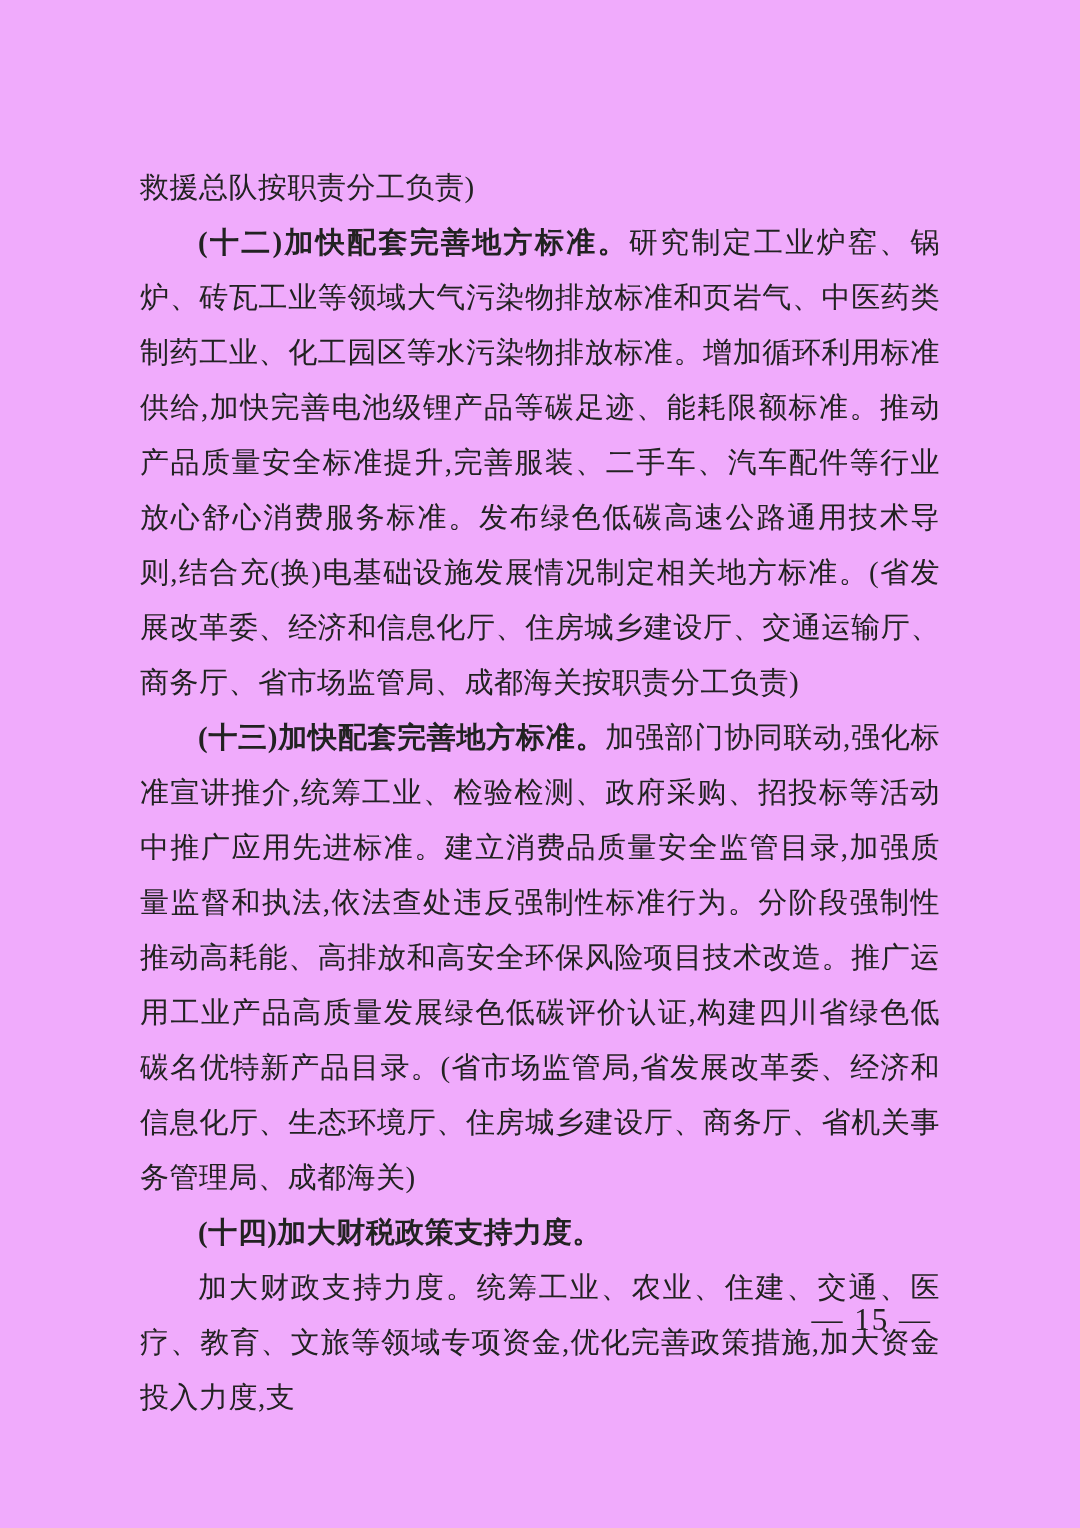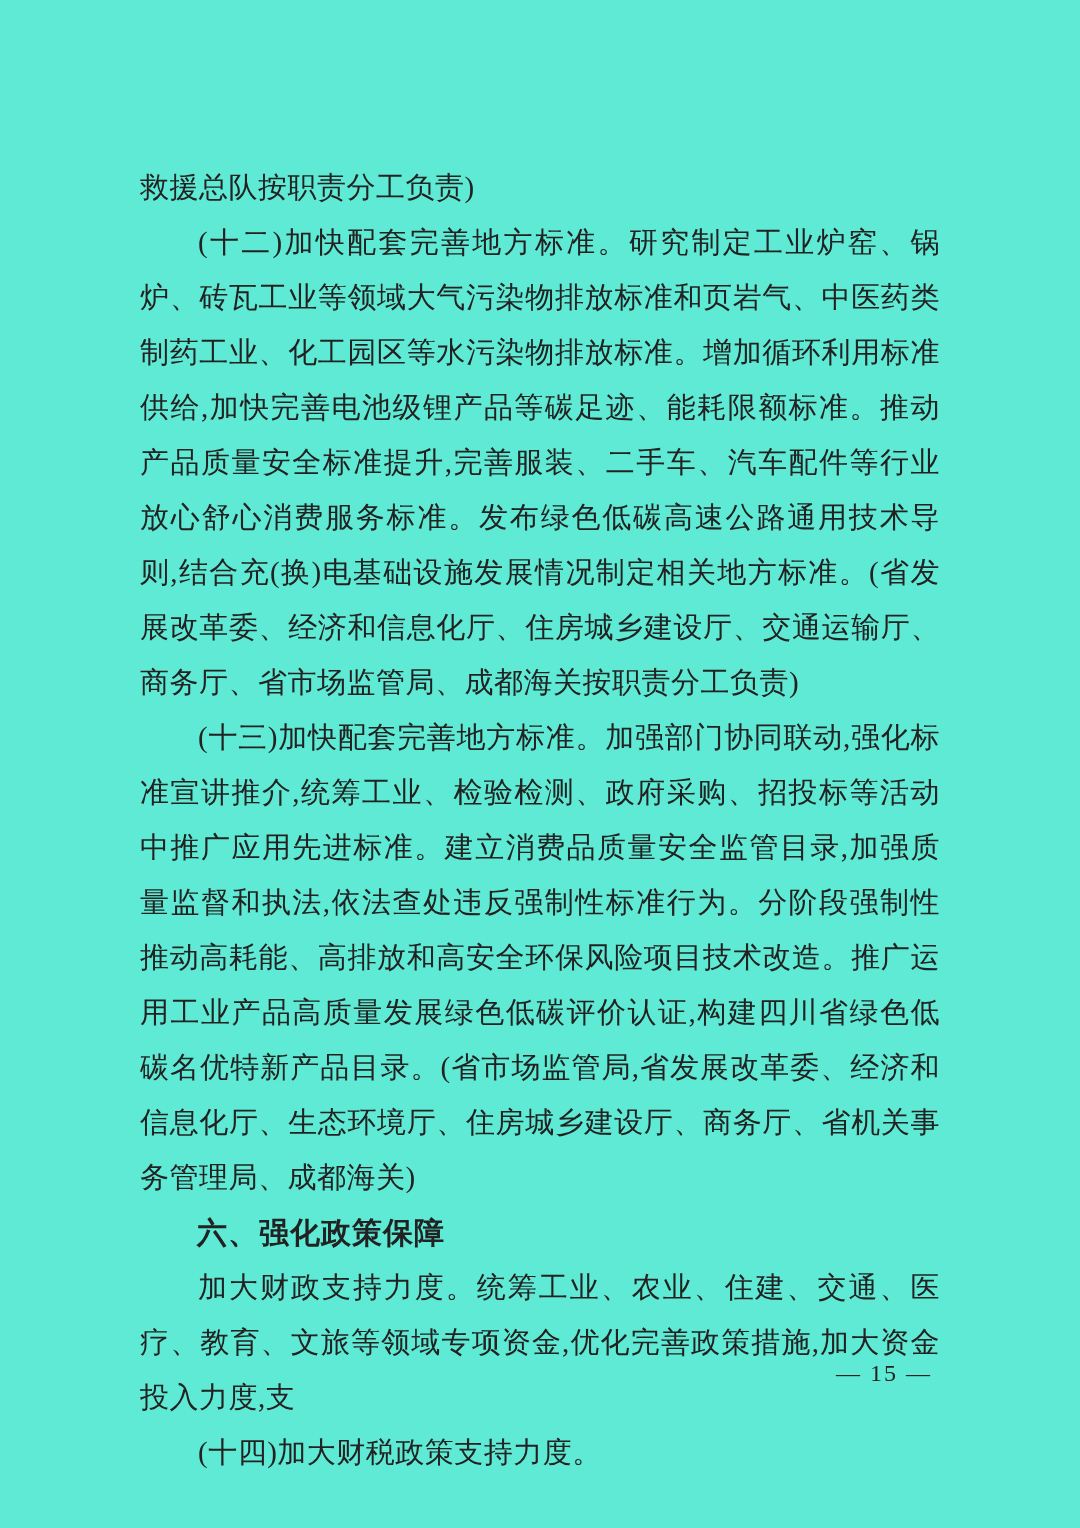--- a/index.html
+++ b/index.html
@@ -4,21 +4,21 @@
 <style>
   html, body {
     margin: 0;
     padding: 0;
     background: #ffffff;
   }
   .page {
     position: relative;
     width: 1080px;
     height: 1528px;
-    background: #5eead4;
+    background: #f0abfc;
     overflow: hidden;
     font-family: "Liberation Serif", "DejaVu Serif", serif;
     color: #222222;
   }
   .content {
     position: absolute;
     left: 140px;
     top: 160px;
     width: 800px;
   }
@@ -27,55 +27,54 @@
     font-size: 29px;
     line-height: 55px;
     text-align: justify;
     text-justify: inter-character;
     letter-spacing: 0.5px;
   }
   .para.indent {
     text-indent: 2em;
   }
   .seg-title {
-    font-weight: normal;
+    font-weight: bold;
   }
   .section-heading {
     margin: 0;
     font-family: "Liberation Sans", "DejaVu Sans", sans-serif;
     font-weight: bold;
     font-size: 30px;
     line-height: 55px;
     text-indent: 1.9em;
     letter-spacing: 1px;
   }
   .page-number {
     position: absolute;
-    top: 1353px;
+    top: 1300px;
     right: 148px;
-    font-size: 24px;
+    font-size: 31px;
     line-height: 40px;
     letter-spacing: 2px;
     white-space: nowrap;
   }
 </style>
 </head>
 <body>
 
 <div class="page">
   <div class="content">
 
     <p class="para"><span>救援总队按职责分工负责)</span></p>
 
     <p class="para indent"><span class="seg-title">(十二)加快配套完善地方标准。</span><span>研究制定工业炉窑、锅炉、砖瓦工业等领域大气污染物排放标准和页岩气、中医药类制药工业、化工园区等水污染物排放标准。增加循环利用标准供给,加快完善电池级锂产品等碳足迹、能耗限额标准。推动产品质量安全标准提升,完善服装、二手车、汽车配件等行业放心舒心消费服务标准。发布绿色低碳高速公路通用技术导则,结合充(换)电基础设施发展情况制定相关地方标准。(省发展改革委、经济和信息化厅、住房城乡建设厅、交通运输厅、商务厅、省市场监管局、成都海关按职责分工负责)</span></p>
 
     <p class="para indent"><span class="seg-title">(十三)加快配套完善地方标准。</span><span>加强部门协同联动,强化标准宣讲推介,统筹工业、检验检测、政府采购、招投标等活动中推广应用先进标准。建立消费品质量安全监管目录,加强质量监督和执法,依法查处违反强制性标准行为。分阶段强制性推动高耗能、高排放和高安全环保风险项目技术改造。推广运用工业产品高质量发展绿色低碳评价认证,构建四川省绿色低碳名优特新产品目录。(省市场监管局,省发展改革委、经济和信息化厅、生态环境厅、住房城乡建设厅、商务厅、省机关事务管理局、成都海关)</span></p>
 
-    <h2 class="section-heading">六、强化政策保障</h2>
+
+    <p class="para indent"><span class="seg-title">(十四)加大财税政策支持力度。</span></p>
 
     <p class="para indent"><span>加大财政支持力度。统筹工业、农业、住建、交通、医疗、教育、文旅等领域专项资金,优化完善政策措施,加大资金投入力度,支</span></p>
-
-    <p class="para indent"><span class="seg-title">(十四)加大财税政策支持力度。</span></p>
 
   </div>
 
   <div class="page-number">— 15 —</div>
 </div>
 
 </body></html>

